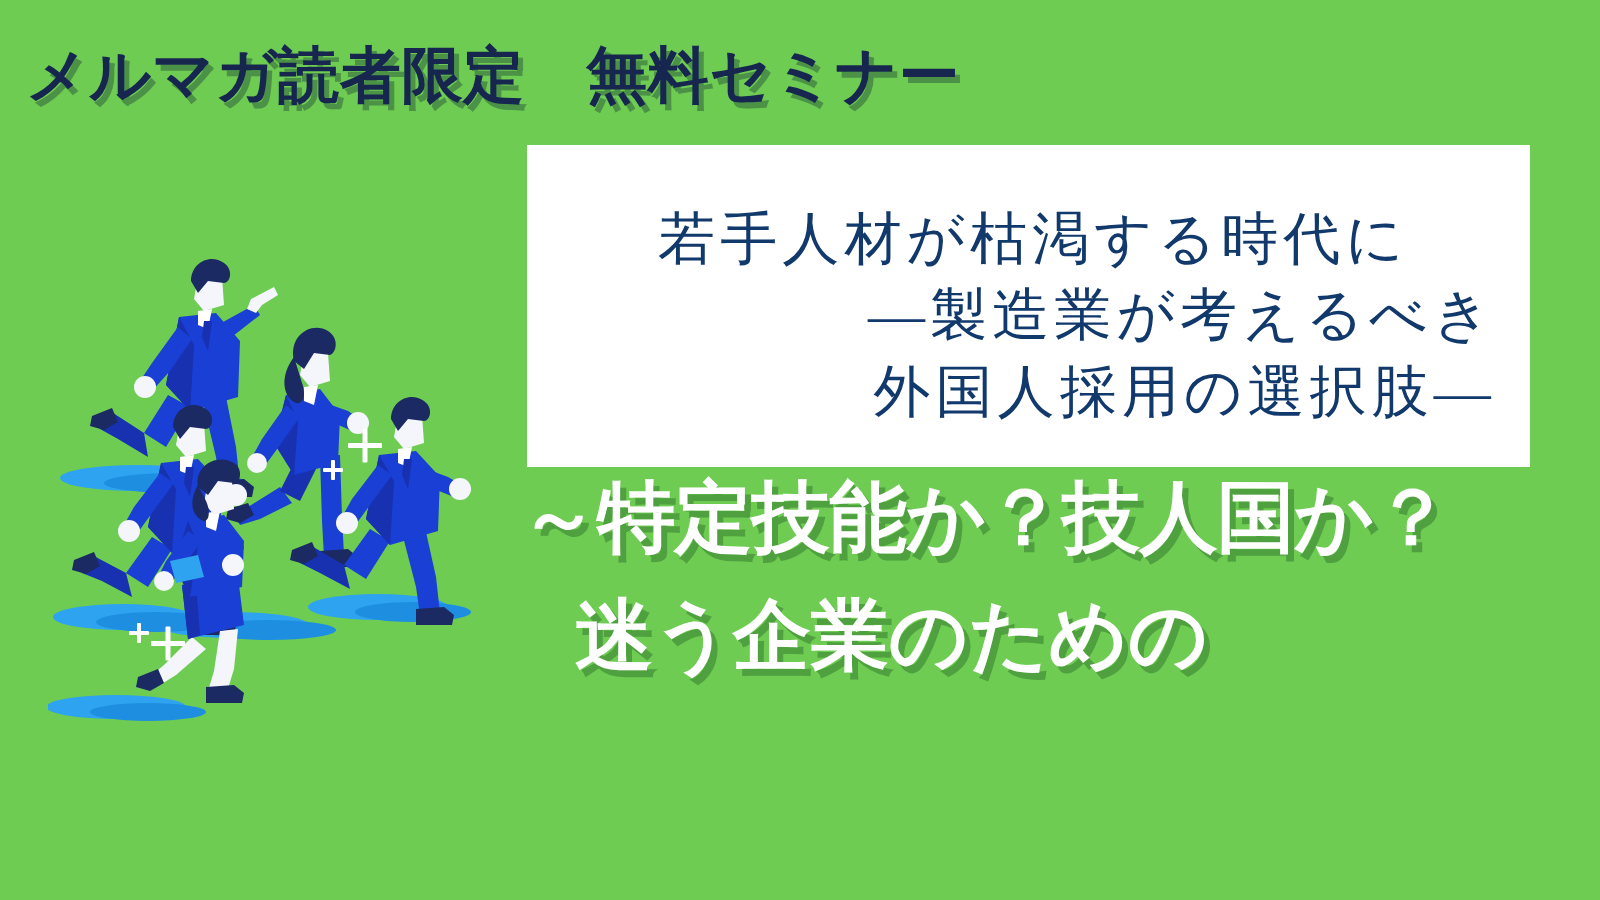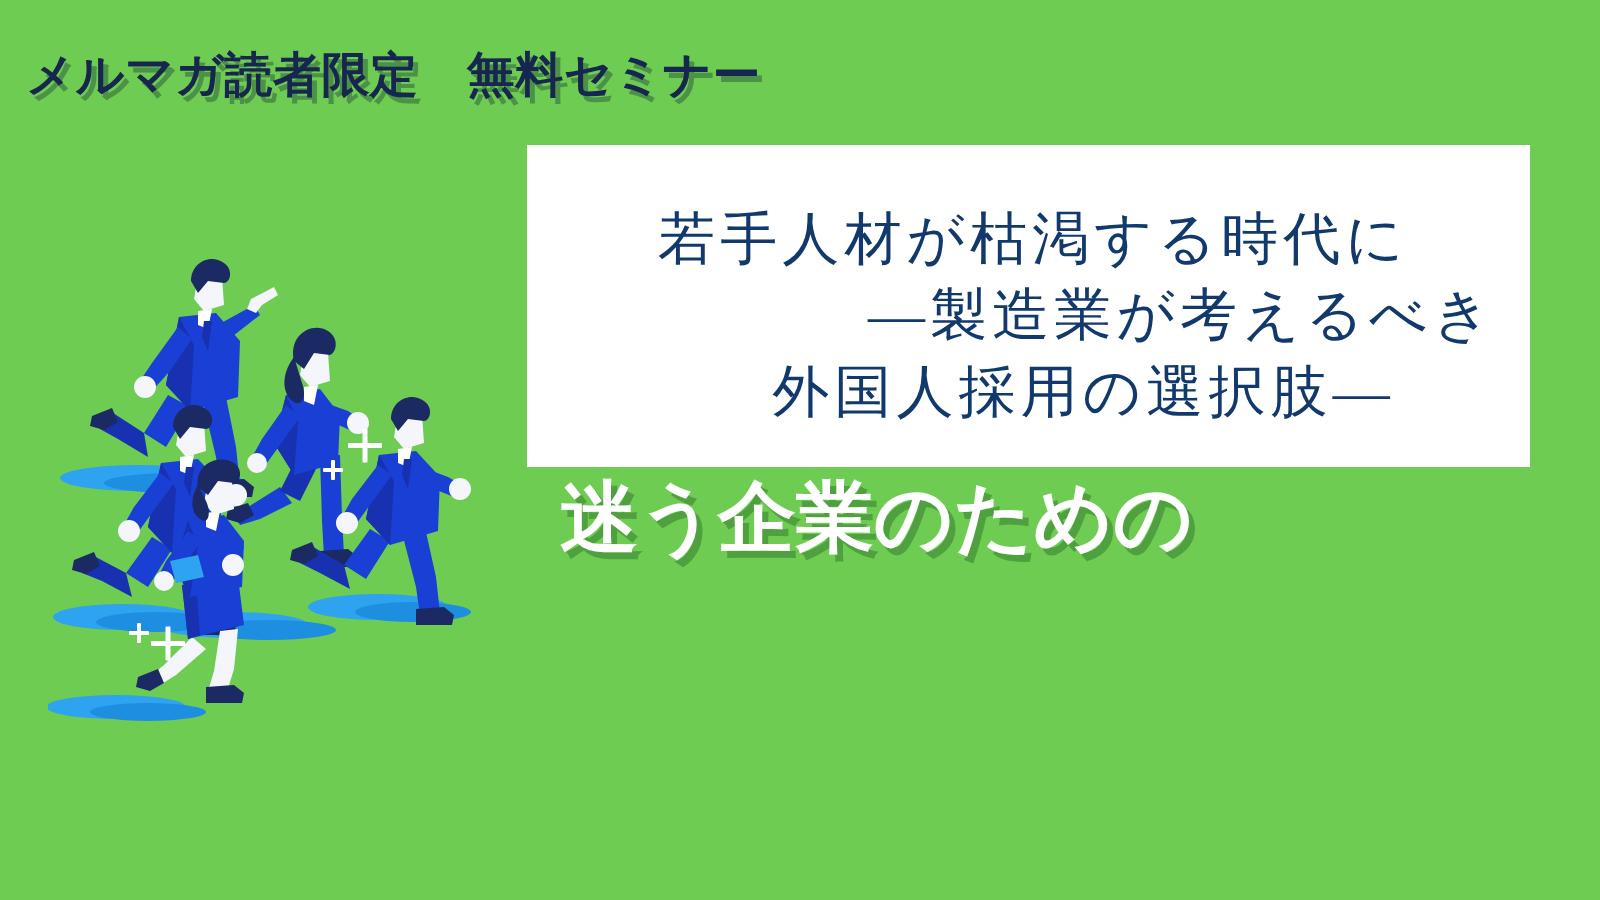--- a/index.html
+++ b/index.html
@@ -21,21 +21,21 @@
   #top-title {
     position: absolute;
     left: 26px;
     top: 20px;
     width: 1100px;
     height: 110px;
     display: flex;
     align-items: center;
     font-family: "Liberation Sans", "DejaVu Sans", sans-serif;
     font-weight: 700;
-    font-size: 48px;
+    font-size: 61px;
     line-height: 1.05;
     letter-spacing: 0.01em;
     color: #16264f;
     text-shadow: 5px 6px 0 rgba(46,98,60,0.55);
     white-space: pre;
   }
 
   
   #white-panel {
     position: absolute;
@@ -53,41 +53,41 @@
   .panel-line {
     font-family: "Liberation Serif", "DejaVu Serif", serif;
     font-size: 57px;
     line-height: 1.34;
     color: #11396c;
     letter-spacing: 0.09em;
     white-space: pre;
   }
   .panel-line.l1 { text-align: center; padding-left: 10px; }
   .panel-line.l2 { text-align: right;   padding-left: 38px; }
-  .panel-line.l3 { text-align: center;   padding-left: 110px; }
+  .panel-line.l3 { text-align: right;   padding-left: 110px; }
 
   
   #lead-copy {
     position: absolute;
     left: 520px;
     top: 478px;
     width: 1060px;
   }
   .lead-line {
     font-family: "Liberation Sans", "DejaVu Sans", sans-serif;
     font-weight: 700;
     font-size: 78px;
     line-height: 1.0;
     color: #ffffff;
     text-shadow: 6px 7px 0 rgba(58,130,48,0.60);
     white-space: pre;
     margin: 0 0 40px 0;
   }
   .lead-line.l1 { margin-left: 0;   letter-spacing: -0.01em; }
-  .lead-line.l2 { margin-left: 40px; }
+  .lead-line.l2 { margin-left: 55px; }
   .lead-line.l3 { margin-left: 84px; margin-bottom: 0; }
 
   
   #illustration {
     position: absolute;
     left: 48px;
     top: 225px;
     width: 440px;
     height: 520px;
   }
@@ -273,16 +273,17 @@
     </svg>
   </div>
 
   <div id="white-panel">
     <div class="panel-line l1">若手人材が枯渇する時代に</div>
     <div class="panel-line l2">―製造業が考えるべき</div>
     <div class="panel-line l3">外国人採用の選択肢―</div>
   </div>
 
   <div id="lead-copy">
+    <div class="lead-line l1">～特定技能か？技人国か？</div>
     <div class="lead-line l2">迷う企業のための</div>
   </div>
 
 </div>
 
 </body></html>

